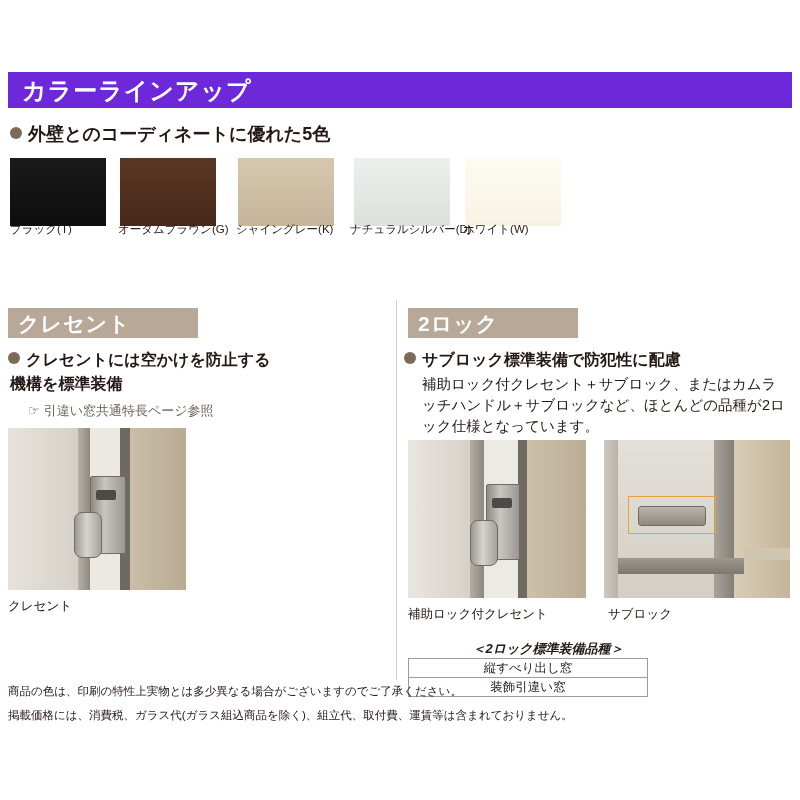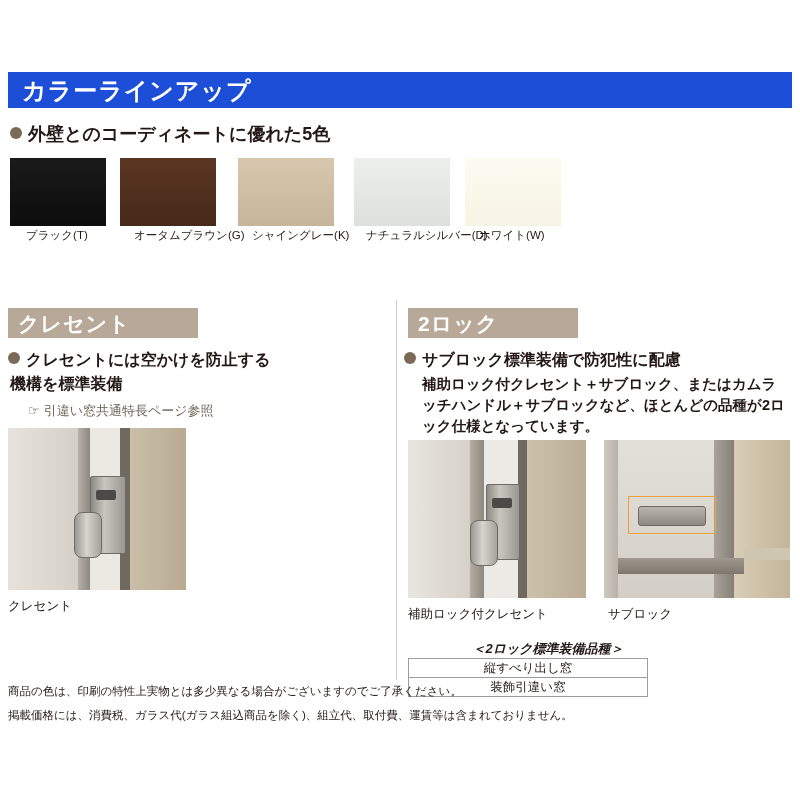--- a/index.html
+++ b/index.html
@@ -21,21 +21,21 @@
     width: 800px; height: 800px;
   }
 
   
   .color-header {
     position: absolute;
     left: 8px;
     top: 72px;
     width: 784px;
     height: 36px;
-    background: #1d4ed8;
+    background: #6d28d9;
   }
   .color-header .title {
     position: absolute;
     left: 14px;
     top: 3px;
     font-size: 24px;
     font-weight: bold;
     color: #ffffff;
     letter-spacing: 1px;
   }
@@ -70,25 +70,24 @@
     height: 100px;
   }
   .swatch {
     position: absolute;
     top: 0;
     width: 96px;
     height: 68px;
   }
   .swatch-label {
     position: absolute;
-    top: 70px;
+    top: 64px;
     font-size: 11.5px;
     color: #231815;
     white-space: nowrap;
-    margin-left: 16px;
   }
 
   
   .divider-v {
     position: absolute;
     left: 396px;
     top: 300px;
     width: 1px;
     height: 380px;
     background: #cfcfcf;
@@ -108,21 +107,20 @@
     color: #ffffff;
     letter-spacing: 1px;
     white-space: nowrap;
   }
 
   .body-text {
     position: absolute;
     font-size: 14.5px;
     line-height: 1.45;
     color: #231815;
-    font-weight: bold;
   }
 
   .note-line {
     position: absolute;
     font-size: 13px;
     color: #6b6256;
     white-space: nowrap;
   }
   .hand-icon {
     display: inline-block;

